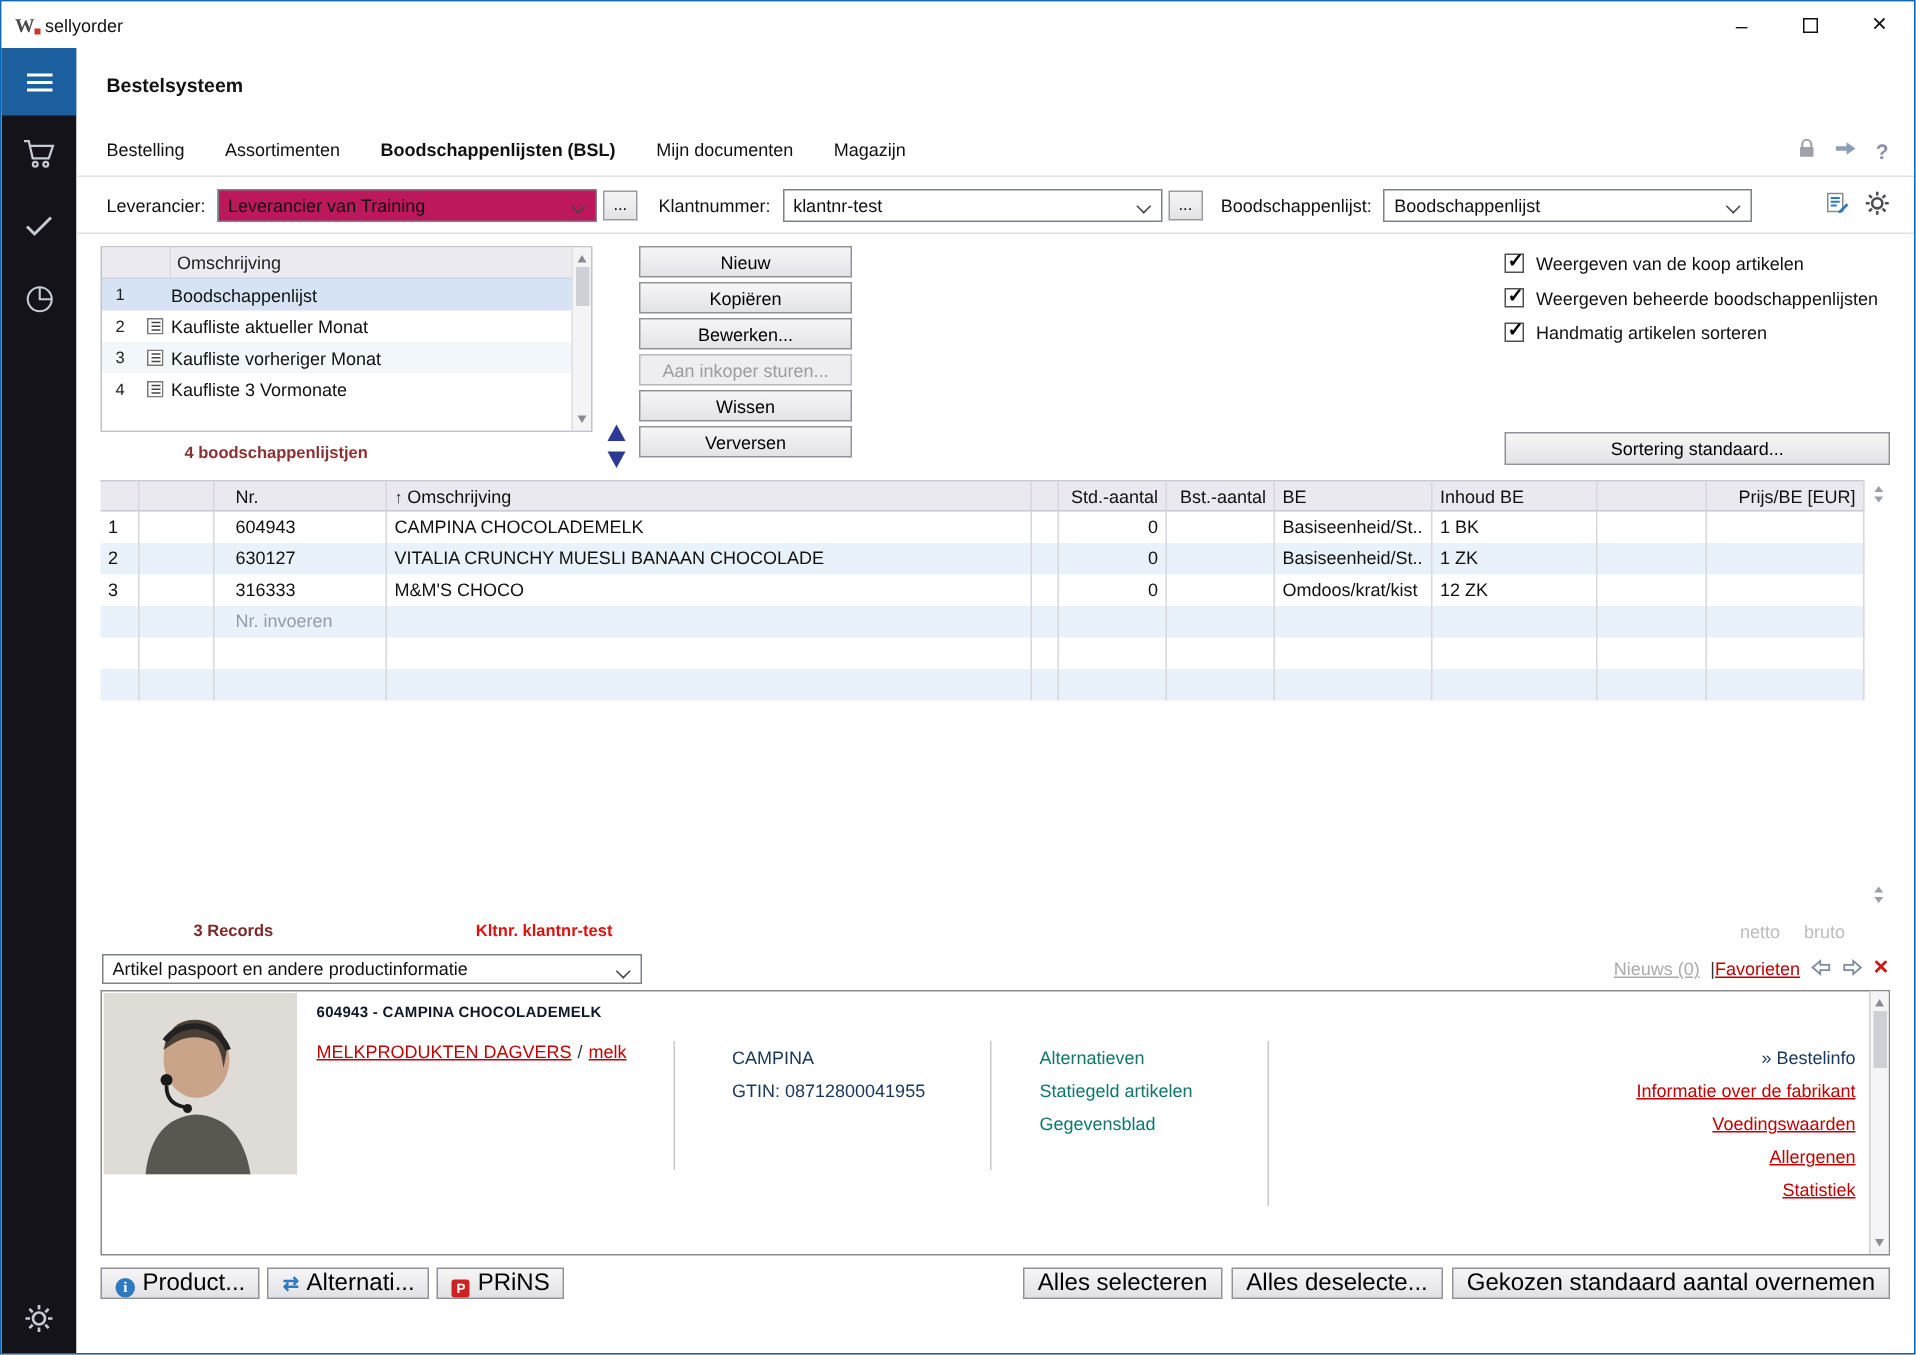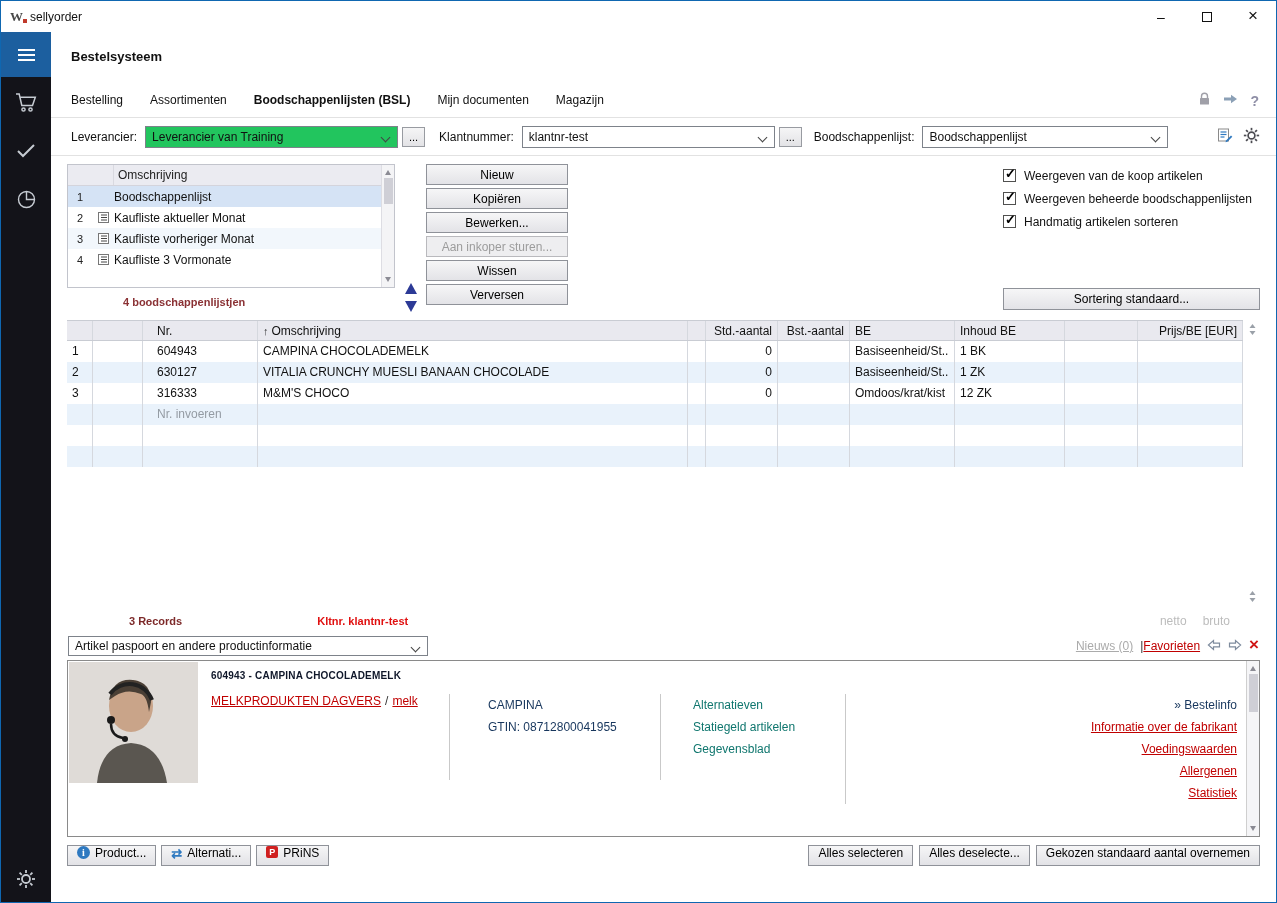--- a/index.html
+++ b/index.html
@@ -27,21 +27,21 @@
 .tabbar{height:41px;display:flex;align-items:flex-end;padding:0 0 10px 20px;border-bottom:1px solid #e2e2e2;position:relative}
 .tab{margin-right:27px;cursor:pointer;white-space:nowrap}
 .tab.active{font-weight:700}
 .tabbar-icons{position:absolute;right:17px;bottom:8px;display:flex;align-items:center;gap:11px}
 .qmark::before{content:"?";color:#8e8ea6;font-weight:700;font-size:14px}
 
 .filterbar{height:38px;display:flex;align-items:center;padding:0 16px 0 20px;border-bottom:1px solid #e2e2e2}
 .f-label{margin-right:8px;white-space:nowrap}
 .combo{height:22px;border:1px solid #7d828a;background:#fff;position:relative;display:flex;align-items:center;padding:0 20px 0 6px;white-space:nowrap;overflow:hidden;cursor:pointer}
 .combo::after{content:"";position:absolute;right:8px;top:7px;width:6px;height:6px;border-right:1.4px solid #444;border-bottom:1.4px solid #444;transform:rotate(45deg)}
-.combo.hl{background:#22c55e}
+.combo.hl{background:#be185d}
 .c-lev{width:253px}.c-klant{width:253px}.c-bsl{width:246px}
 .dots{width:23px;height:20px;margin-left:4px;background:linear-gradient(#f5f5f6,#e3e3e6);border:1px solid #989ba1;font-family:inherit;font-size:11px;line-height:10px;cursor:pointer}
 .gapA{width:14px;flex-shrink:0}.gapB{width:12px;flex-shrink:0}
 .fb-icons{margin-left:auto;display:flex;align-items:center;gap:10px}
 
 .upper{height:160px;display:flex;padding:8px 16px 0 16px;position:relative}
 .lists{width:328px;height:124px;border:1px solid #c2c4cc;position:relative;flex-shrink:0;overflow:hidden;background:#fff}
 .l-header{height:21px;background:#ebebf1;border-bottom:1px solid #d4d4dc;display:flex;align-items:center}
 .l-header .blank{width:46px;height:100%;border-right:1px solid #d9d9e0}
 .l-header .cap{padding-left:4px;color:#222}
@@ -107,21 +107,21 @@
 .pc3{width:185px;border-left:1px solid #c9c9c9;padding-left:32px}
 .pc4{flex:1;border-left:1px solid #c9c9c9;text-align:right;padding-right:9px}
 .pline{height:22px;line-height:22px;white-space:nowrap}
 .navy{color:#17365d}
 .muted{color:#0f766e}
 .catsep{margin:0 4px;color:#333}
 .p-scroll{width:13px;border-left:1px solid #cfcfcf;background:#f5f5f7;display:flex;flex-direction:column;align-items:center}
 .p-scroll .sthumb{height:38px}
 
 .bottombar{display:flex;align-items:center;margin-top:8px;padding:0 16px}
-.bb{height:21px;border:1px solid #8f9299;background:linear-gradient(#f6f6f7,#e2e2e6);display:flex;align-items:flex-start;gap:5px;padding:0 9px;font-size:12px;font-family:inherit;cursor:pointer}
+.bb{height:21px;border:1px solid #8f9299;background:linear-gradient(#f6f6f7,#e2e2e6);display:flex;align-items:flex-end;gap:5px;padding:0 9px;font-size:16px;font-family:inherit;cursor:pointer}
 .bb+.bb{margin-left:5px}
 .bb-right{margin-left:auto;display:flex}
 .bb-right .bb{margin-left:6px}
 .ic-info{width:13px;height:13px;border-radius:50%;background:#2e79c0;color:#fff;font-size:10px;font-weight:700;display:flex;align-items:center;justify-content:center}
 .ic-info::before{content:"i";font-family:"Liberation Serif",serif}
 .ic-swap::before{content:"⇄";color:#2e79c0;font-weight:700;font-size:13px}
 .ic-prins{width:12px;height:12px;background:#d02020;border-radius:2px;color:#fff;font-size:9px;font-weight:700;display:flex;align-items:center;justify-content:center}
 .ic-prins::before{content:"P"}
 .applogo-text{font-size:12px}
 </style>

